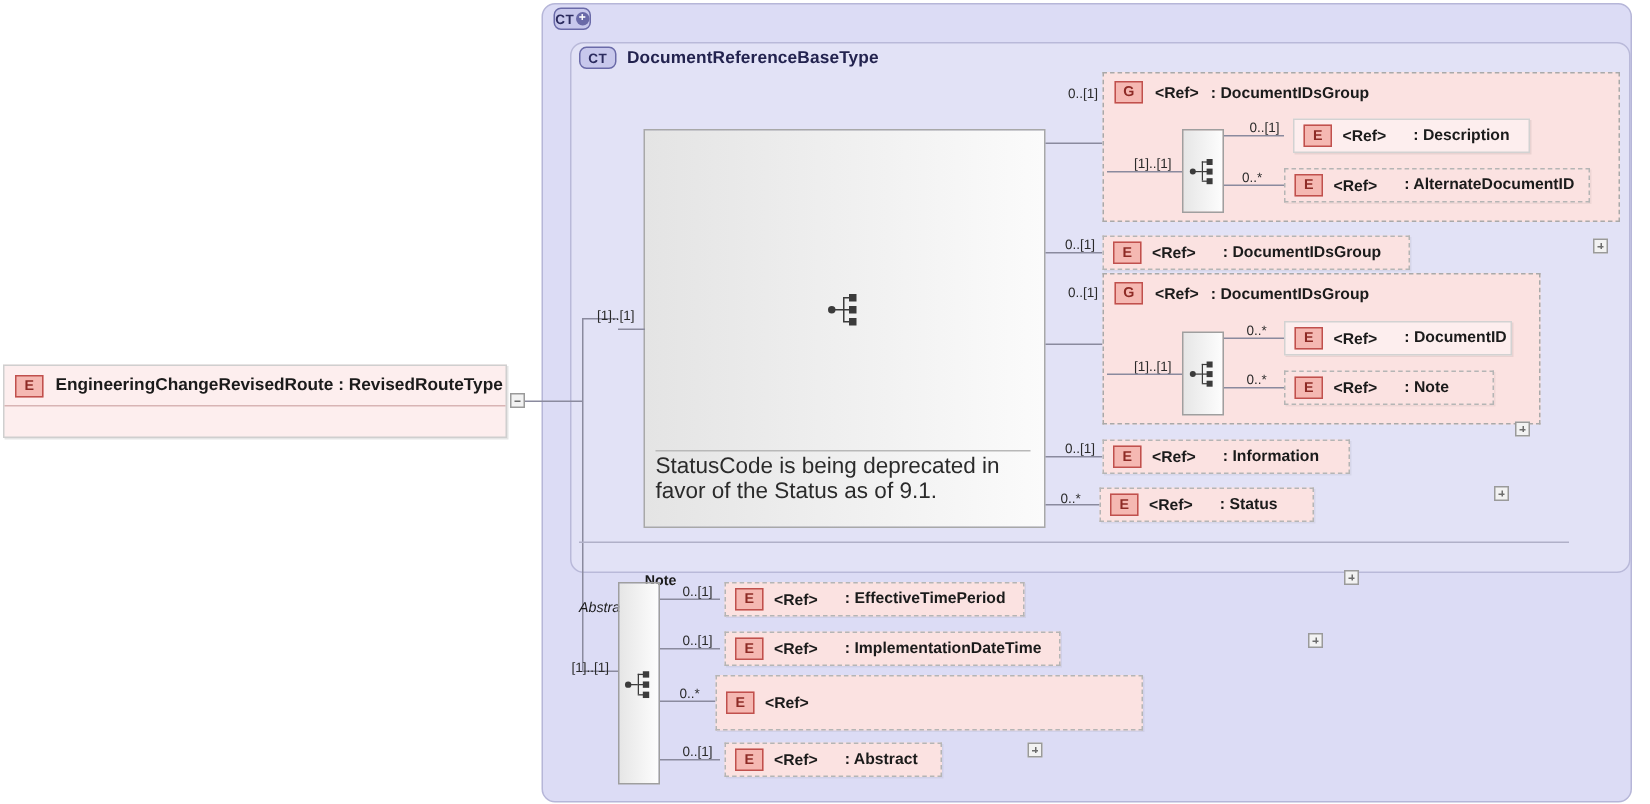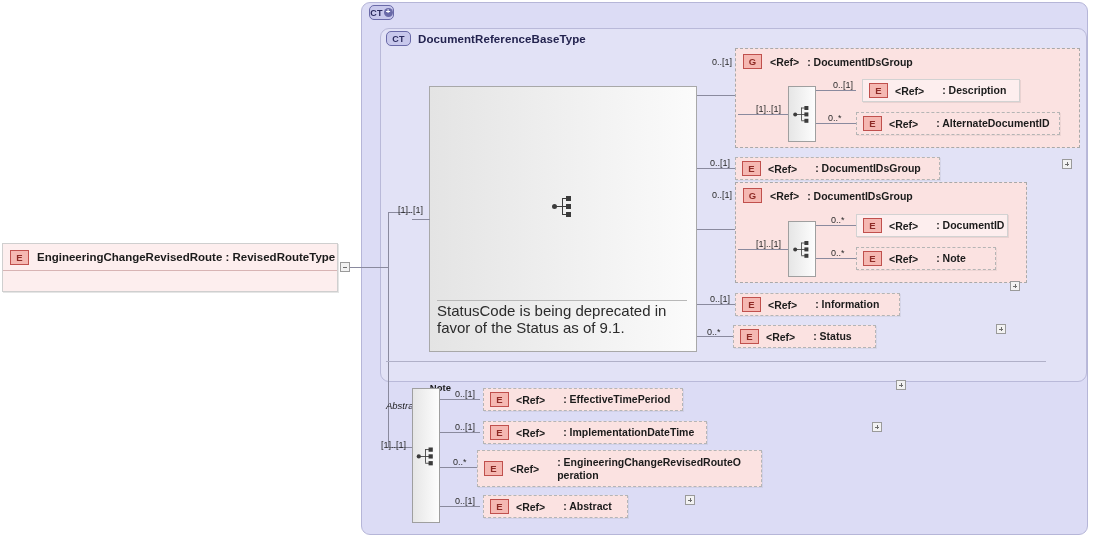--- a/index.html
+++ b/index.html
@@ -393,21 +393,20 @@
 <div class="abs el-row dashed" style="left:483px;top:421px;width:224px;height:23px;">
   <span class="badge-sq">E</span>
   <span class="el-ref">&lt;Ref&gt;</span>
   <span class="el-name">: ImplementationDateTime</span>
 </div>
 
 <div class="abs card" style="left:453px;top:457px;">0..*</div>
 <div class="abs el-row dashed" style="left:477px;top:450px;width:285px;height:37px;align-items:center;">
   <span class="badge-sq">E</span>
   <span class="el-ref">&lt;Ref&gt;</span>
-  <span class="el-name" style="max-width:190px;word-break:break-all;">: EngineeringChangeRevisedRouteOperation</span>
 </div>
 
 <div class="abs card" style="left:455px;top:496px;">0..[1]</div>
 <div class="abs el-row dashed" style="left:483px;top:495px;width:145px;height:23px;">
   <span class="badge-sq">E</span>
   <span class="el-ref">&lt;Ref&gt;</span>
   <span class="el-name">: Abstract</span>
 </div>
 
 </body></html>

